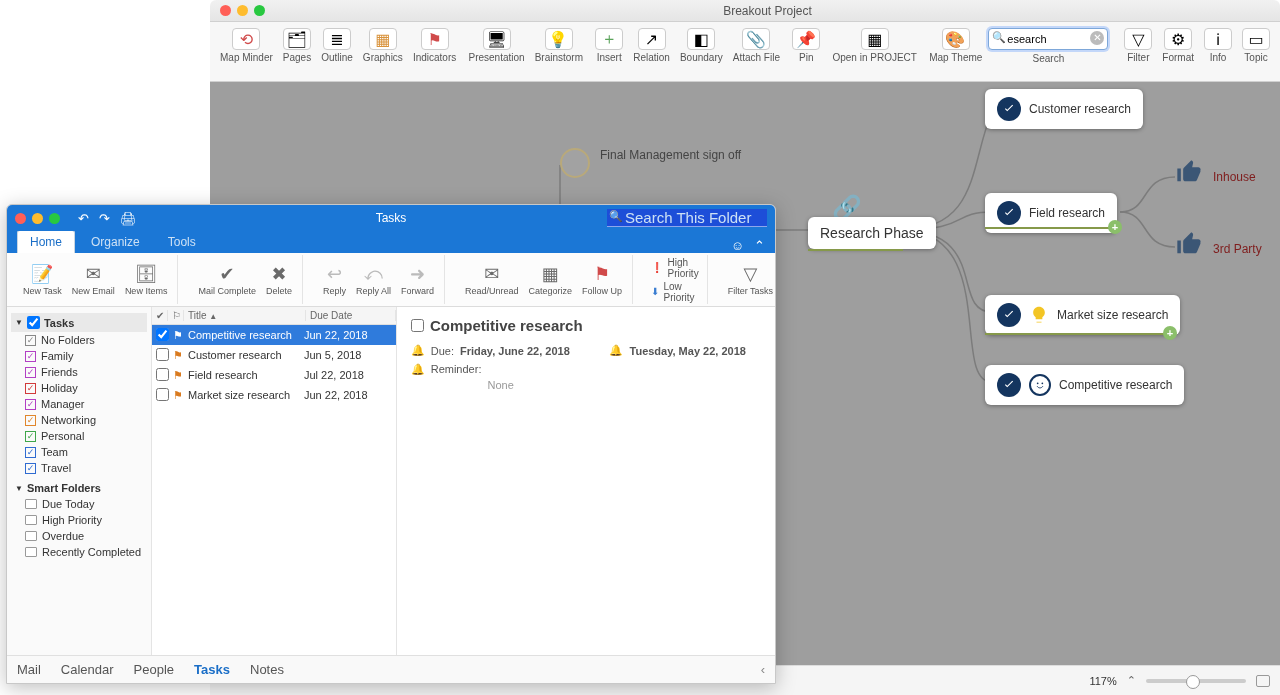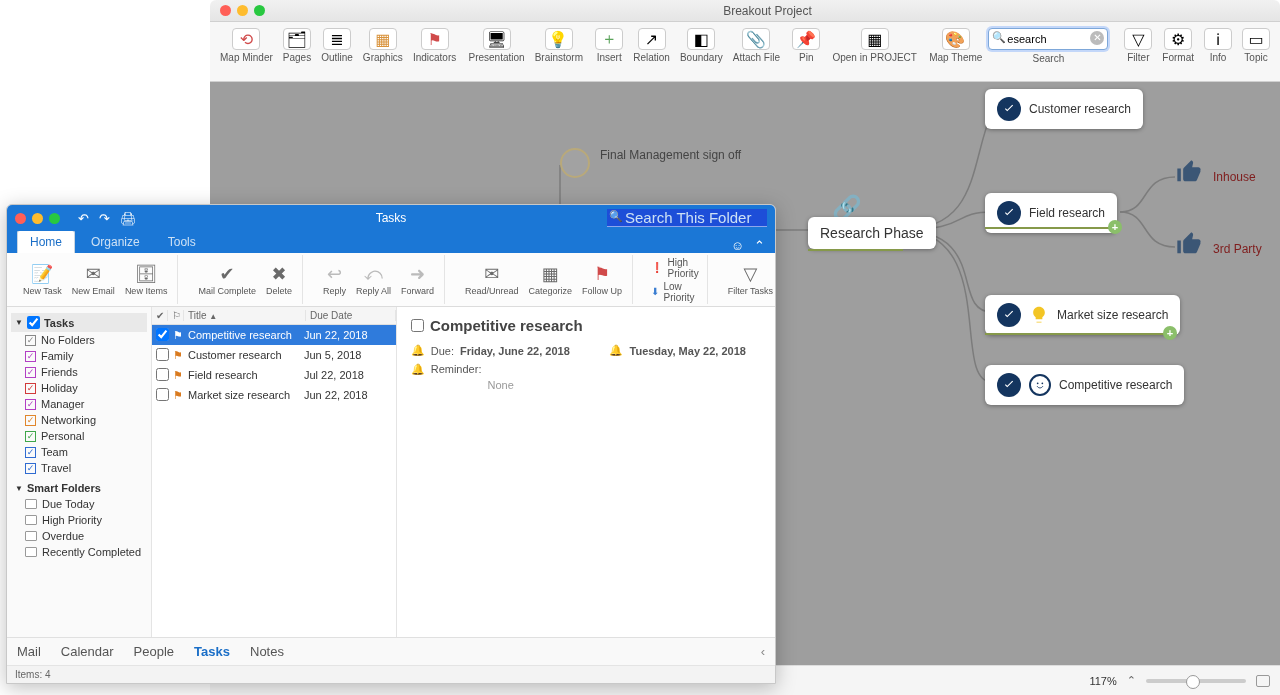--- a/index.html
+++ b/index.html
@@ -535,16 +535,13 @@
   </div>
 
   <div class="ol-footer">
     <span>Mail</span>
     <span>Calendar</span>
     <span>People</span>
     <span class="factive">Tasks</span>
     <span>Notes</span>
     <span style="margin-left:auto;color:#888;">‹</span>
   </div>
-  <div class="ol-status">
-    <span>Items: 4</span>
-  </div>
 </div>
 
 </body></html>

